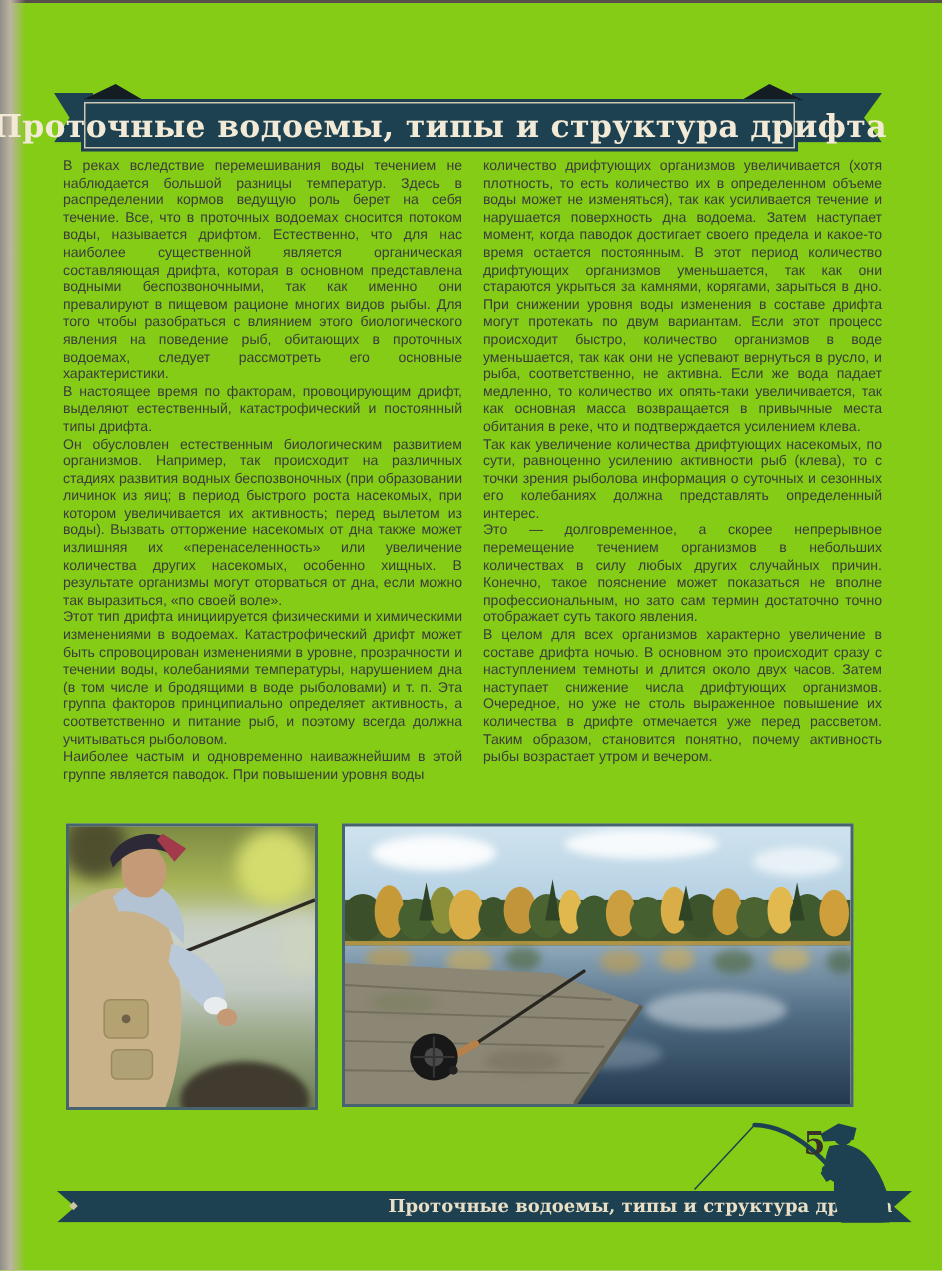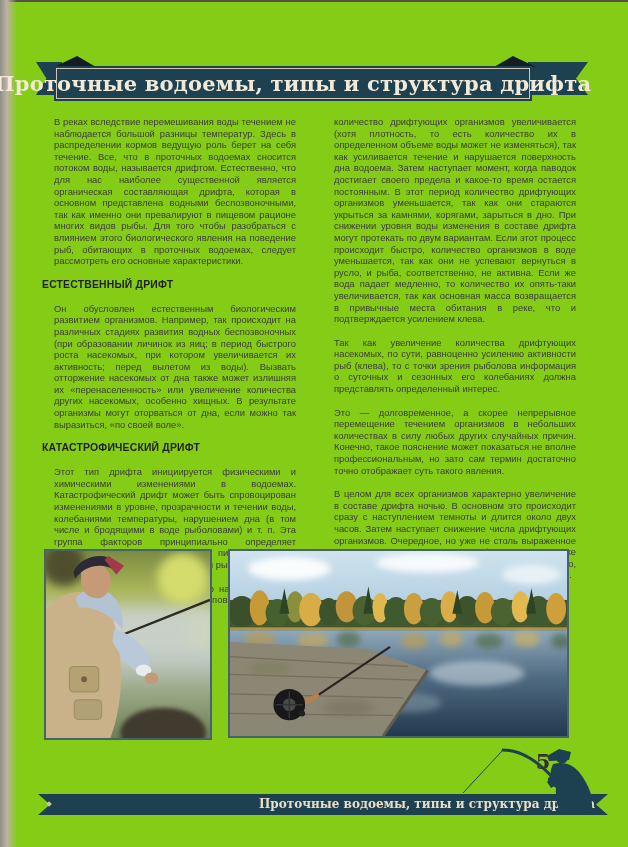--- a/index.html
+++ b/index.html
@@ -19,21 +19,21 @@
   .fold-right{left:494px;top:56px;width:42px;height:11px;clip-path:polygon(0 100%,45% 0,100% 100%);}
   .banner{position:absolute;left:54px;top:66px;width:478px;height:35px;background:#1d4150;}
   .banner .inner{position:absolute;inset:2px;border:1px solid rgba(236,223,196,.85);}
   .banner .title{position:absolute;inset:0;display:flex;align-items:center;justify-content:center;
                  font-family:"DejaVu Serif",serif;font-weight:bold;font-size:21px;
                  color:#f2ead7;white-space:nowrap;letter-spacing:.2px;}
   
   .columns{position:absolute;left:42px;top:104px;width:546px;display:flex;gap:14px;}
   .col{width:266px;font-size:9.4px;line-height:11.6px;color:#3c3c3c;text-align:justify;
        hyphens:auto;-webkit-hyphens:auto;}
-  .col p{margin:12px;}
+  .col p{margin:0;}
   .col h4{margin:6px 0 1px 0;font-size:10.4px;line-height:12px;color:#201f1d;letter-spacing:.2px;}
   
   .photo{position:absolute;border:2px solid #47636f;box-sizing:border-box;background:#b9c2b4;}
   .photo-left{left:44px;top:549px;width:168px;height:191px;}
   .photo-right{left:228px;top:549px;width:341px;height:189px;}
   .photo svg{display:block;width:100%;height:100%;}
   
   .footer-ribbon{position:absolute;left:38px;top:794px;width:570px;height:21px;background:#1d4150;
       clip-path:polygon(0 0,100% 0,calc(100% - 12px) 50%,100% 100%,0 100%,12px 50%);}
   .footer-title{height:21px;line-height:21px;padding-left:208px;text-align:center;
@@ -56,23 +56,22 @@
   <div class="fold fold-left"></div>
   <div class="fold fold-right"></div>
   <div class="banner">
     <div class="inner"></div>
     <div class="title">Проточные водоемы, типы и структура дрифта</div>
   </div>
 
   <div class="columns">
     <div class="col">
       <p>В реках вследствие перемешивания воды течением не наблюдается большой разницы температур. Здесь в распределении кормов ведущую роль берет на себя течение. Все, что в проточных водоемах сносится потоком воды, называется дрифтом. Естественно, что для нас наиболее существенной является органическая составляющая дрифта, которая в основном представлена водными беспозвоночными, так как именно они превалируют в пищевом рационе многих видов рыбы. Для того чтобы разобраться с влиянием этого биологического явления на поведение рыб, обитающих в проточных водоемах, следует рассмотреть его основные характеристики.</p>
-      <h4>ЕСТЕСТВЕННЫЙ ДРИФТ</h4>
+      <p>В настоящее время по факторам, провоцирующим дрифт, выделяют естественный, катастрофический и постоянный типы дрифта.</p>
       <p>Он обусловлен естественным биологическим развитием организмов. Например, так происходит на различных стадиях развития водных беспозвоночных (при образовании личинок из яиц; в период быстрого роста насекомых, при котором увеличивается их активность; перед вылетом из воды). Вызвать отторжение насекомых от дна также может излишняя их «перенаселенность» или увеличение количества других насекомых, особенно хищных. В результате организмы могут оторваться от дна, если можно так выразиться, «по своей воле».</p>
-      <h4>КАТАСТРОФИЧЕСКИЙ ДРИФТ</h4>
       <p>Этот тип дрифта инициируется физическими и химическими изменениями в водоемах. Катастрофический дрифт может быть спровоцирован изменениями в уровне, прозрачности и течении воды, колебаниями температуры, нарушением дна (в том числе и бродящими в воде рыболовами) и т. п. Эта группа факторов принципиально определяет активность, а соответственно и питание рыб, и поэтому всегда должна учитываться рыболовом.</p>
       <p>Наиболее частым и одновременно наиважнейшим в этой группе является паводок. При повышении уровня воды</p>
     </div>
     <div class="col">
       <p>количество дрифтующих организмов увеличивается (хотя плотность, то есть количество их в определенном объеме воды может не изменяться), так как усиливается течение и нарушается поверхность дна водоема. Затем наступает момент, когда паводок достигает своего предела и какое-то время остается постоянным. В этот период количество дрифтующих организмов уменьшается, так как они стараются укрыться за камнями, корягами, зарыться в дно. При снижении уровня воды изменения в составе дрифта могут протекать по двум вариантам. Если этот процесс происходит быстро, количество организмов в воде уменьшается, так как они не успевают вернуться в русло, и рыба, соответственно, не активна. Если же вода падает медленно, то количество их опять-таки увеличивается, так как основная масса возвращается в привычные места обитания в реке, что и подтверждается усилением клева.</p>
       <p>Так как увеличение количества дрифтующих насекомых, по сути, равноценно усилению активности рыб (клева), то с точки зрения рыболова информация о суточных и сезонных его колебаниях должна представлять определенный интерес.</p>
       <p>Это — долговременное, а скорее непрерывное перемещение течением организмов в небольших количествах в силу любых других случайных причин. Конечно, такое пояснение может показаться не вполне профессиональным, но зато сам термин достаточно точно отображает суть такого явления.</p>
       <p>В целом для всех организмов характерно увеличение в составе дрифта ночью. В основном это происходит сразу с наступлением темноты и длится около двух часов. Затем наступает снижение числа дрифтующих организмов. Очередное, но уже не столь выраженное повышение их количества в дрифте отмечается уже перед рассветом. Таким образом, становится понятно, почему активность рыбы возрастает утром и вечером.</p>
     </div>
   </div>

